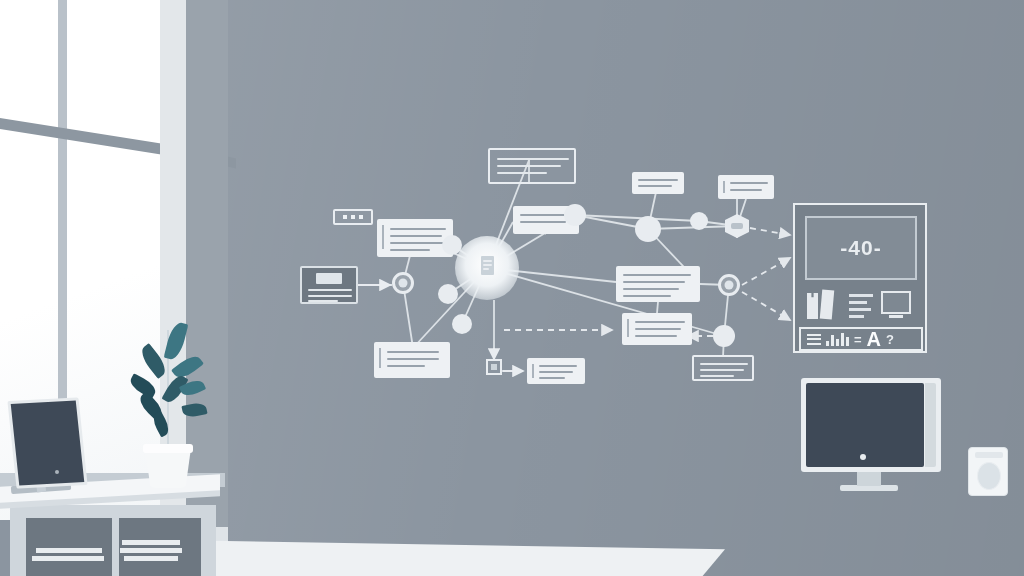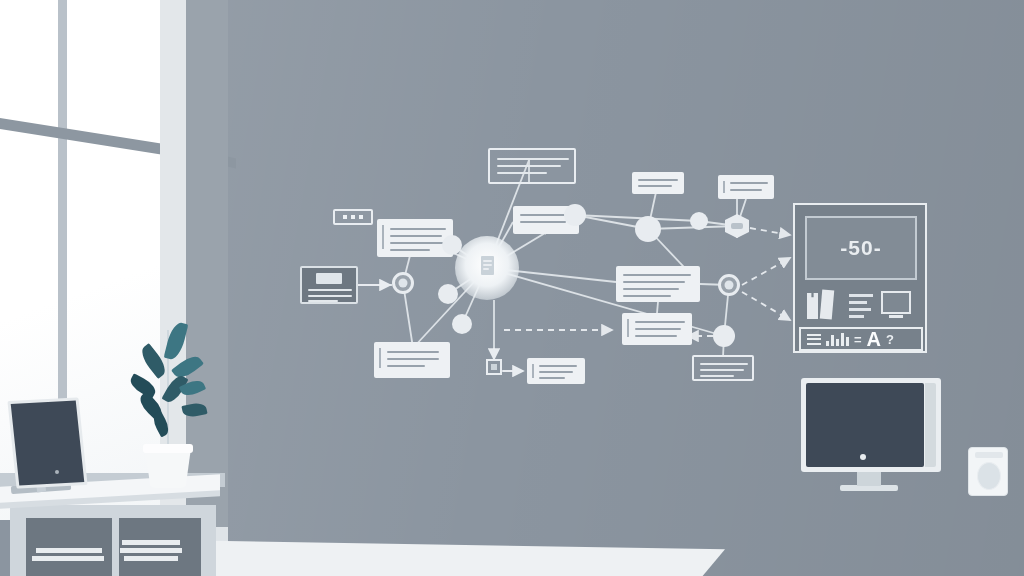--- a/index.html
+++ b/index.html
@@ -184,21 +184,21 @@
     <div class="leaf l3" style="left:144px;top:392px;width:14px;height:28px;transform:rotate(-46deg);"></div>
     <div class="leaf l2" style="left:186px;top:376px;width:13px;height:24px;transform:rotate(66deg);"></div>
     <div class="leaf" style="left:188px;top:398px;width:13px;height:24px;transform:rotate(78deg);"></div>
     <div class="leaf l3" style="left:155px;top:412px;width:12px;height:24px;transform:rotate(-28deg);"></div>
     <div class="pot"></div>
     <div class="pot-lip"></div>
   </div>
 
   <div class="panel-dark">
     <div class="panel-screen">
-      <span class="panel-screen-num">-50-</span>
+      <span class="panel-screen-num">-40-</span>
     </div>
 
     <div class="panel-icons">
       <div>
         <div class="bk" style="left:2px;top:4px;width:11px;height:26px;clip-path:polygon(0 0,40% 0,40% 16%,60% 16%,60% 0,100% 0,100% 100%,0 100%);"></div>
         <div class="bk" style="left:16px;top:1px;width:12px;height:29px;transform:rotate(5deg);"></div>
       </div>
       <div>
         <div class="ln" style="left:44px;top:5px;width:24px;"></div>
         <div class="ln" style="left:44px;top:12px;width:18px;"></div>

